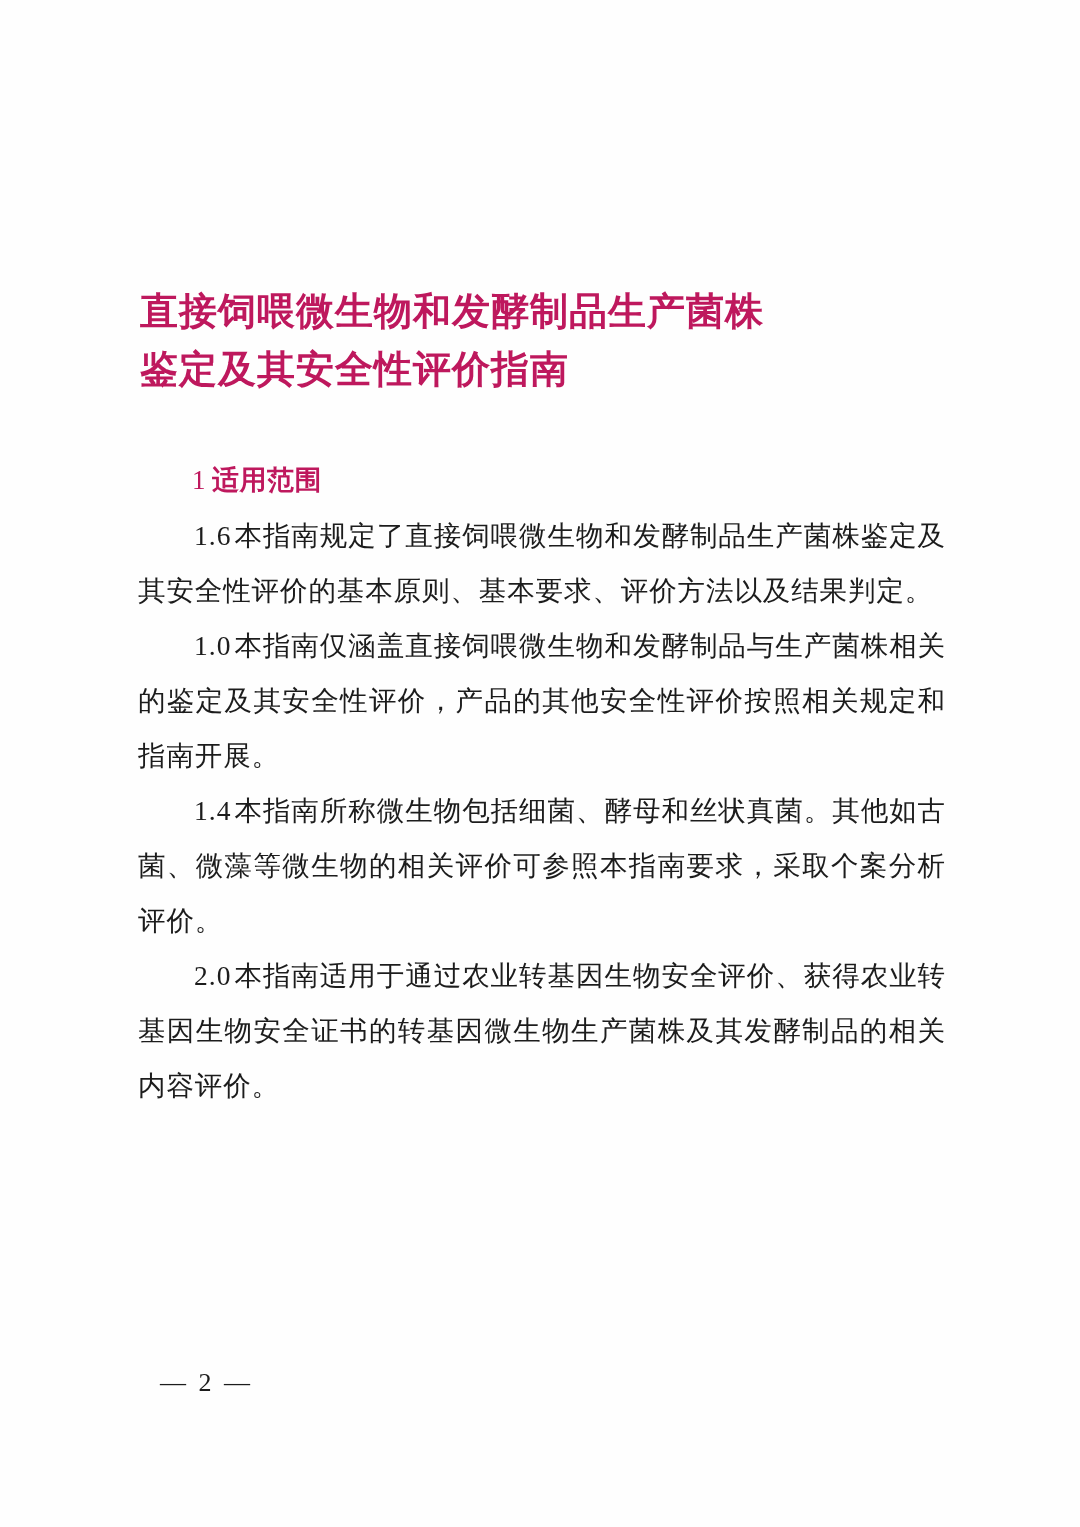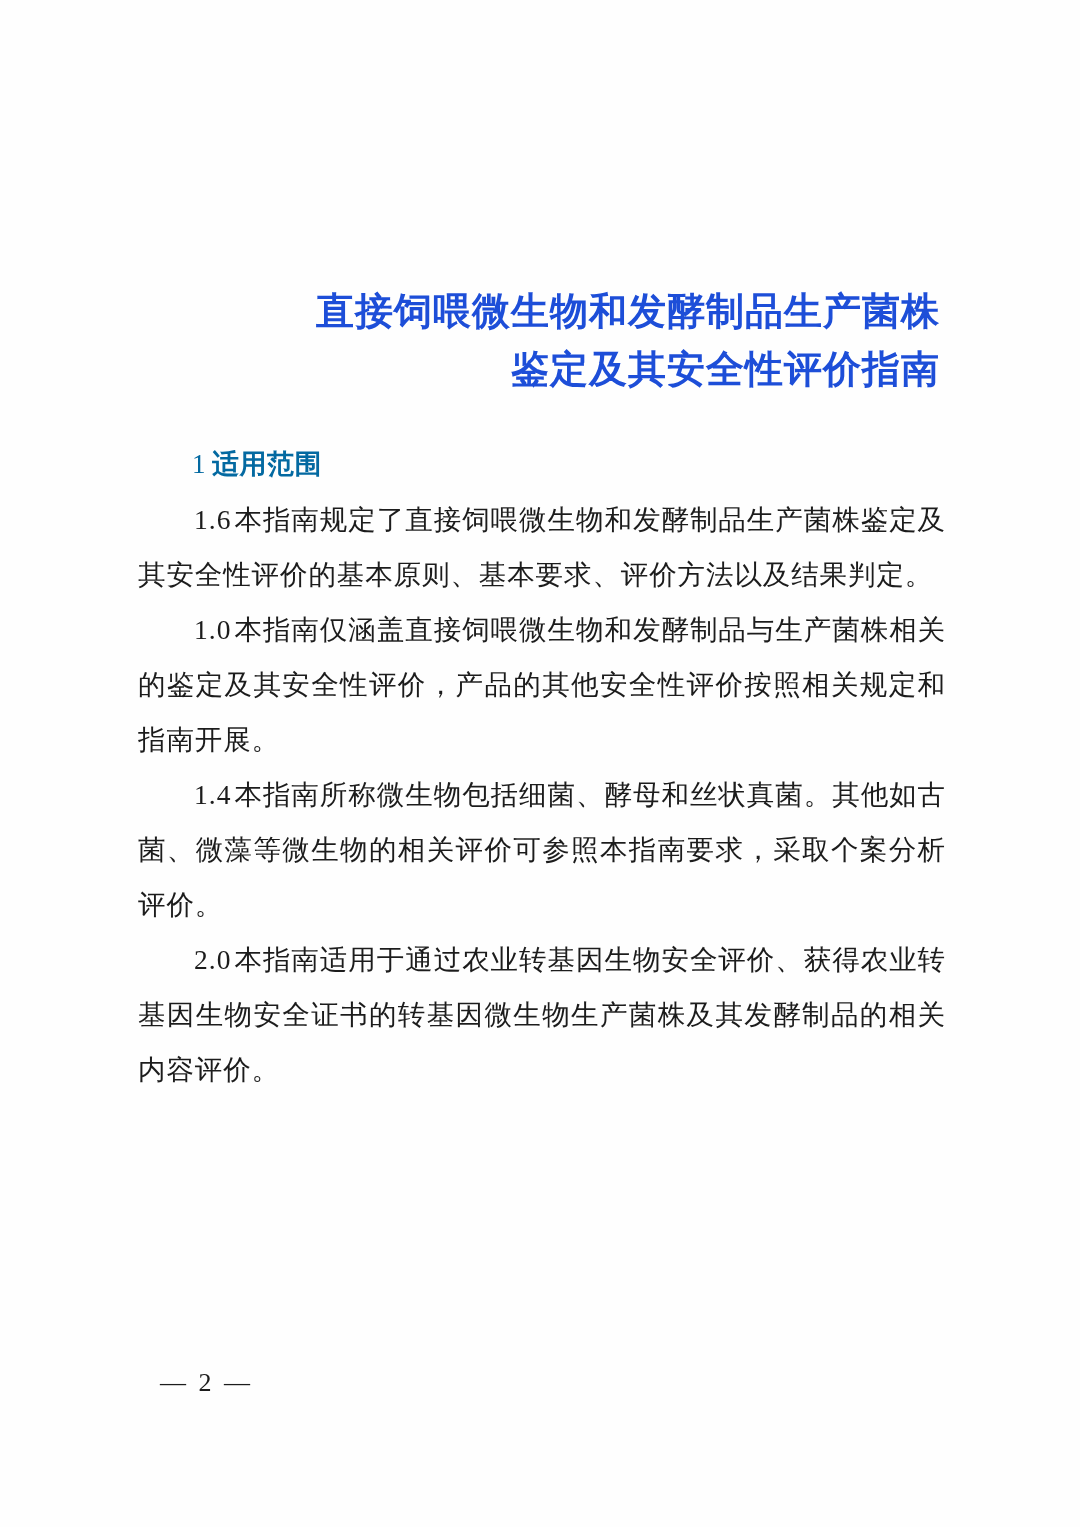--- a/index.html
+++ b/index.html
@@ -25,48 +25,48 @@
     height: 1527px;
     background: #fefefe;
   }
 
   
   .doc-title {
     position: absolute;
     left: 140px;
     top: 282px;
     width: 800px;
-    text-align: right;
+    text-align: left;
     font-family: "Liberation Serif", "DejaVu Serif", serif;
     font-weight: bold;
     font-size: 38px;
     line-height: 58px;
     letter-spacing: 1px;
-    color: #1d4ed8;
+    color: #be185d;
   }
   .doc-title .tline {
     display: block;
     white-space: nowrap;
   }
 
   
   .body-area {
     position: absolute;
     left: 138px;
     top: 440px;
     width: 808px;
   }
 
   .section-heading {
     font-family: "DejaVu Sans", "Liberation Sans", sans-serif;
     font-weight: bold;
     font-size: 27px;
     line-height: 48px;
-    color: #0369a1;
-    margin: 0 0 4px 0;
+    color: #be185d;
+    margin: 16px 0 4px 0;
     padding-left: 54px;
     letter-spacing: 0.5px;
   }
   .section-heading .sec-num {
     font-family: "Liberation Serif", "DejaVu Serif", serif;
     font-weight: normal;
     padding-right: 6px;
   }
 
   .para {

